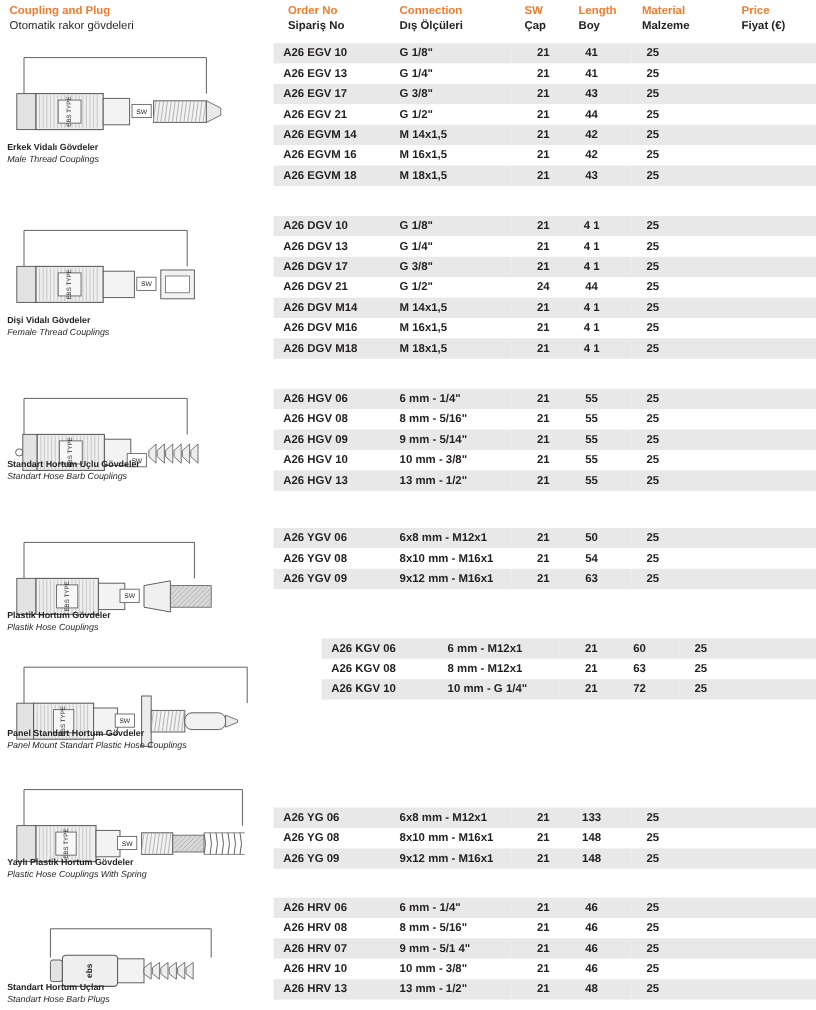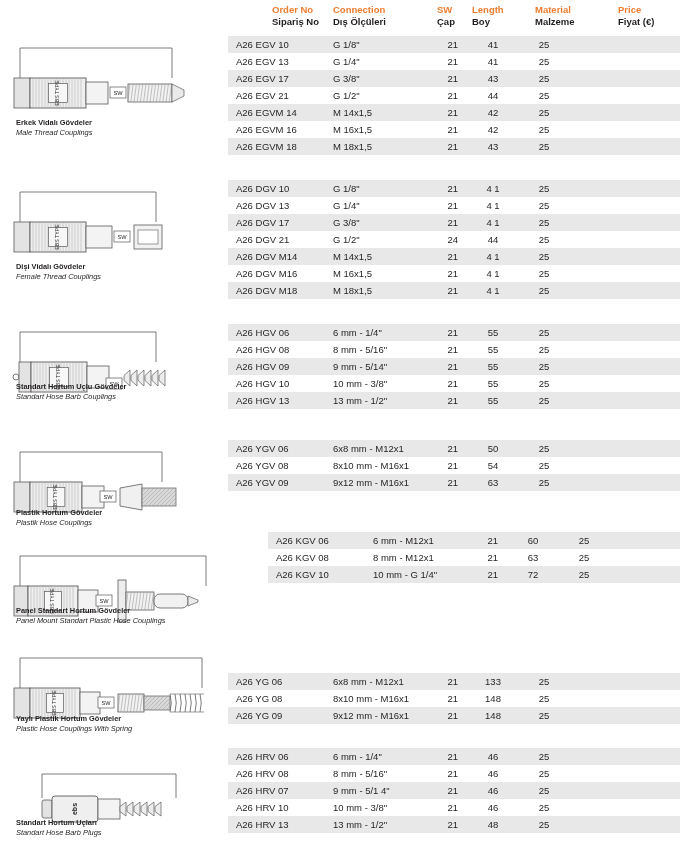--- a/index.html
+++ b/index.html
@@ -15,35 +15,35 @@
 
   
   .header {
     position: absolute; top: 0; left: 0; width: 680px; height: 32px;
   }
   .hdr-col { position: absolute; font-size: 9.5px; line-height: 12px; }
   .hdr-en { color: #ed7d31; font-weight: bold; }
   .hdr-tr { color: #231f20; font-weight: bold; }
 
   .hdr-cp    { left: 8px;  top: 4px; }
-  .hdr-order { left: 240px; top: 4px; margin-left: 32px; }
+  .hdr-order { left: 240px; top: 4px; }
   .hdr-conn  { left: 333px; top: 4px; }
   .hdr-sw    { left: 437px; top: 4px; text-align:left; }
-  .hdr-len   { left: 472px; top: 4px; }
+  .hdr-len   { left: 482px; top: 4px; }
   .hdr-mat   { left: 535px; top: 4px; }
   .hdr-price { left: 618px; top: 4px; }
 
   
   .ill-wrap { position: absolute; left: 6px; }
-  .caption  { position: absolute; left: 16px; font-size: 7.4px; line-height: 9.5px; }
+  .caption  { position: absolute; left: 6px; font-size: 7.4px; line-height: 9.5px; }
   .cap-tr { font-weight: bold; color:#231f20; }
   .cap-en { font-style: italic; color:#231f20; }
 
   
-  .rows { position: absolute; left: 228px; top: 0; width: 452px; }
+  .rows { position: absolute; left: 228px; top: 0; width: 452px; font-weight: bold; }
   .row {
     position: relative; height: 17px;
   }
   .row .zebra-a { position:absolute; left:0; top:0; width:198px; height:17px; }
   .row .zebra-b { position:absolute; left:198px; top:0; width:100px; height:17px; }
   .row .zebra-c { position:absolute; left:298px; top:0; width:154px; height:17px; }
   .row.even .zebra-a, .row.even .zebra-b, .row.even .zebra-c { background:#e8e8e8; }
   .row.odd  .zebra-a, .row.odd  .zebra-b, .row.odd  .zebra-c { background:#ffffff; }
 
   .cell { position: absolute; font-size: 9.5px; line-height: 17px; top: 0; color:#231f20; }
@@ -54,20 +54,24 @@
   .c-mat   { left: 300px; width: 32px; text-align:center; }
   .c-price { left: 372px; width: 60px; text-align:center; }
 
   
   .svgill { display:block; }
 </style>
 </head>
 <body>
 
 <div class="header">
+  <div class="hdr-col hdr-cp">
+    <div class="hdr-en">Coupling and Plug</div>
+    <div class="hdr-tr" style="font-weight:normal;">Otomatik rakor gövdeleri</div>
+  </div>
   <div class="hdr-col hdr-order">
     <div class="hdr-en">Order No</div>
     <div class="hdr-tr">Sipariş No</div>
   </div>
   <div class="hdr-col hdr-conn">
     <div class="hdr-en">Connection</div>
     <div class="hdr-tr">Dış Ölçüleri</div>
   </div>
   <div class="hdr-col hdr-sw">
     <div class="hdr-en">SW</div>

